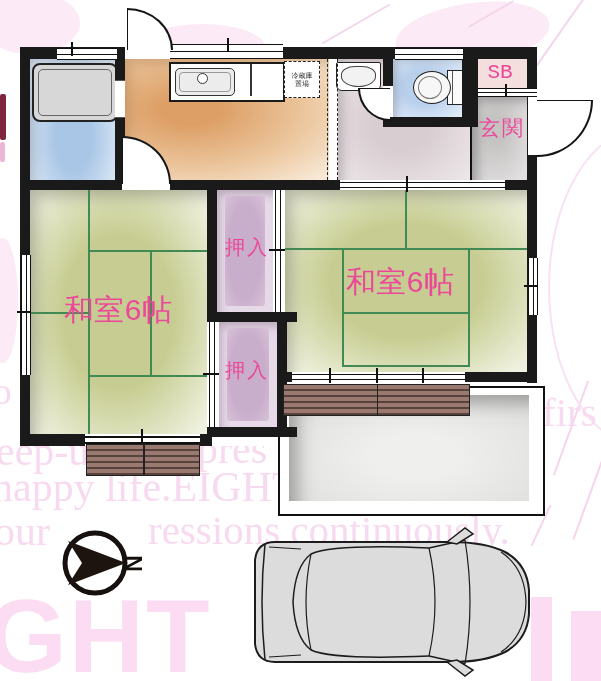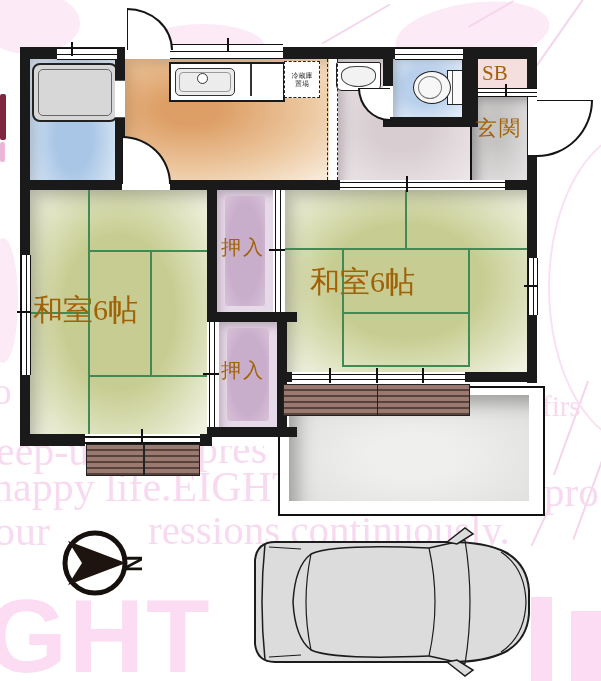--- a/index.html
+++ b/index.html
@@ -15,21 +15,21 @@
   .vwin::after{content:"";position:absolute;top:0;bottom:0;left:50%;margin-left:-0.5px;width:1px;background:#111;}
   
   .hslide{position:absolute;background:#fff;}
   .hslide::before{content:"";position:absolute;left:0;right:0;top:20%;height:1.2px;background:#111;}
   .hslide::after{content:"";position:absolute;left:0;right:0;bottom:20%;height:1.2px;background:#111;}
   .vslide{position:absolute;background:#fff;}
   .vslide::before{content:"";position:absolute;top:0;bottom:0;left:20%;width:1.2px;background:#111;}
   .vslide::after{content:"";position:absolute;top:0;bottom:0;right:20%;width:1.2px;background:#111;}
   .tick{position:absolute;background:#111;}
   .gline{position:absolute;background:#418a54;}
-  .label{position:absolute;font-family:Liberation Serif, serif;color:#a16207;text-align:left;white-space:nowrap;}
+  .label{position:absolute;font-family:Liberation Mono, monospace;color:#ec4899;text-align:center;white-space:nowrap;}
   .wm{position:absolute;font-family:"Liberation Serif","DejaVu Serif",serif;color:#f8daf0;white-space:nowrap;line-height:1;}
   .wline{position:absolute;background:#f5d5ec;}
   .blob{position:absolute;background:#fceaf7;border-radius:50%;}
   .bar{position:absolute;background:#fbdcf2;}
   
   .door-tr{position:absolute;background:#fff;border-top:2px solid #141414;border-right:2px solid #141414;
            border-left:1.5px solid #141414;border-top-right-radius:100%;}
   .door-bl{position:absolute;background:#fff;border-bottom:2px solid #141414;border-left:2px solid #141414;
            border-top:1.5px solid #141414;border-bottom-left-radius:100%;}
   .door-br{position:absolute;background:#fff;border-bottom:2px solid #141414;border-right:2px solid #141414;
@@ -60,22 +60,21 @@
   <div class="abs" style="left:548px;top:128px;width:185px;height:315px;border:2px solid #f9e0f3;border-radius:50%;"></div>
   <div class="abs" style="left:0;top:94px;width:6px;height:46px;background:#7e2640;border-radius:2px;"></div>
   <div class="abs" style="left:0;top:142px;width:5px;height:20px;background:#eeb6d6;border-radius:2px;"></div>
 
   <div class="wm" style="left:-24px;top:372px;font-size:38px;">co</div>
   <div class="wm" style="left:-4px;top:430px;font-size:42px;">eep-u</div>
   <div class="wm" style="left:197px;top:428px;font-size:42px;">pres</div>
   <div class="wm" style="left:-8px;top:466px;font-size:42px;">happy life.EIGHT</div>
   <div class="wm" style="left:-6px;top:510px;font-size:42px;">our</div>
   <div class="wm" style="left:148px;top:510px;font-size:41px;">ressions continuously.</div>
-  <div class="wm" style="left:542px;top:392px;font-size:29px;">firs</div>
-  <div class="wm" style="left:544px;top:472px;font-size:41px;">pro</div>
+  <div class="wm" style="left:542px;top:392px;font-size:41px;">firs</div>
   <div class="wm" style="left:-14px;top:584px;font-size:104px;font-weight:800;font-family:'Liberation Sans',sans-serif;color:#fbdcf2;letter-spacing:2px;">GHT</div>
   <div class="bar" style="left:531px;top:597px;width:21px;height:84px;"></div>
   <div class="bar" style="left:571px;top:611px;width:30px;height:70px;"></div>
 
   <div class="base" style="left:20px;top:47px;width:517px;height:133px;"></div>
   <div class="base" style="left:20px;top:190px;width:267px;height:256px;"></div>
   <div class="base" style="left:277px;top:190px;width:260px;height:192px;"></div>
 
   <div class="abs" style="left:30px;top:59px;width:87px;height:121px;background:radial-gradient(ellipse at 50% 65%,#a9c6e6 30%,#e7f0f9 92%);box-shadow:inset 8px 8px 12px -4px rgba(90,100,120,.35);"></div>
   <div class="abs" style="left:125px;top:59px;width:204px;height:121px;background:radial-gradient(ellipse at 32% 42%,#dd9f66 15%,#ecc79f 60%,#f8ead8 96%);box-shadow:inset 10px 10px 14px -6px rgba(150,95,45,.35);"></div>

